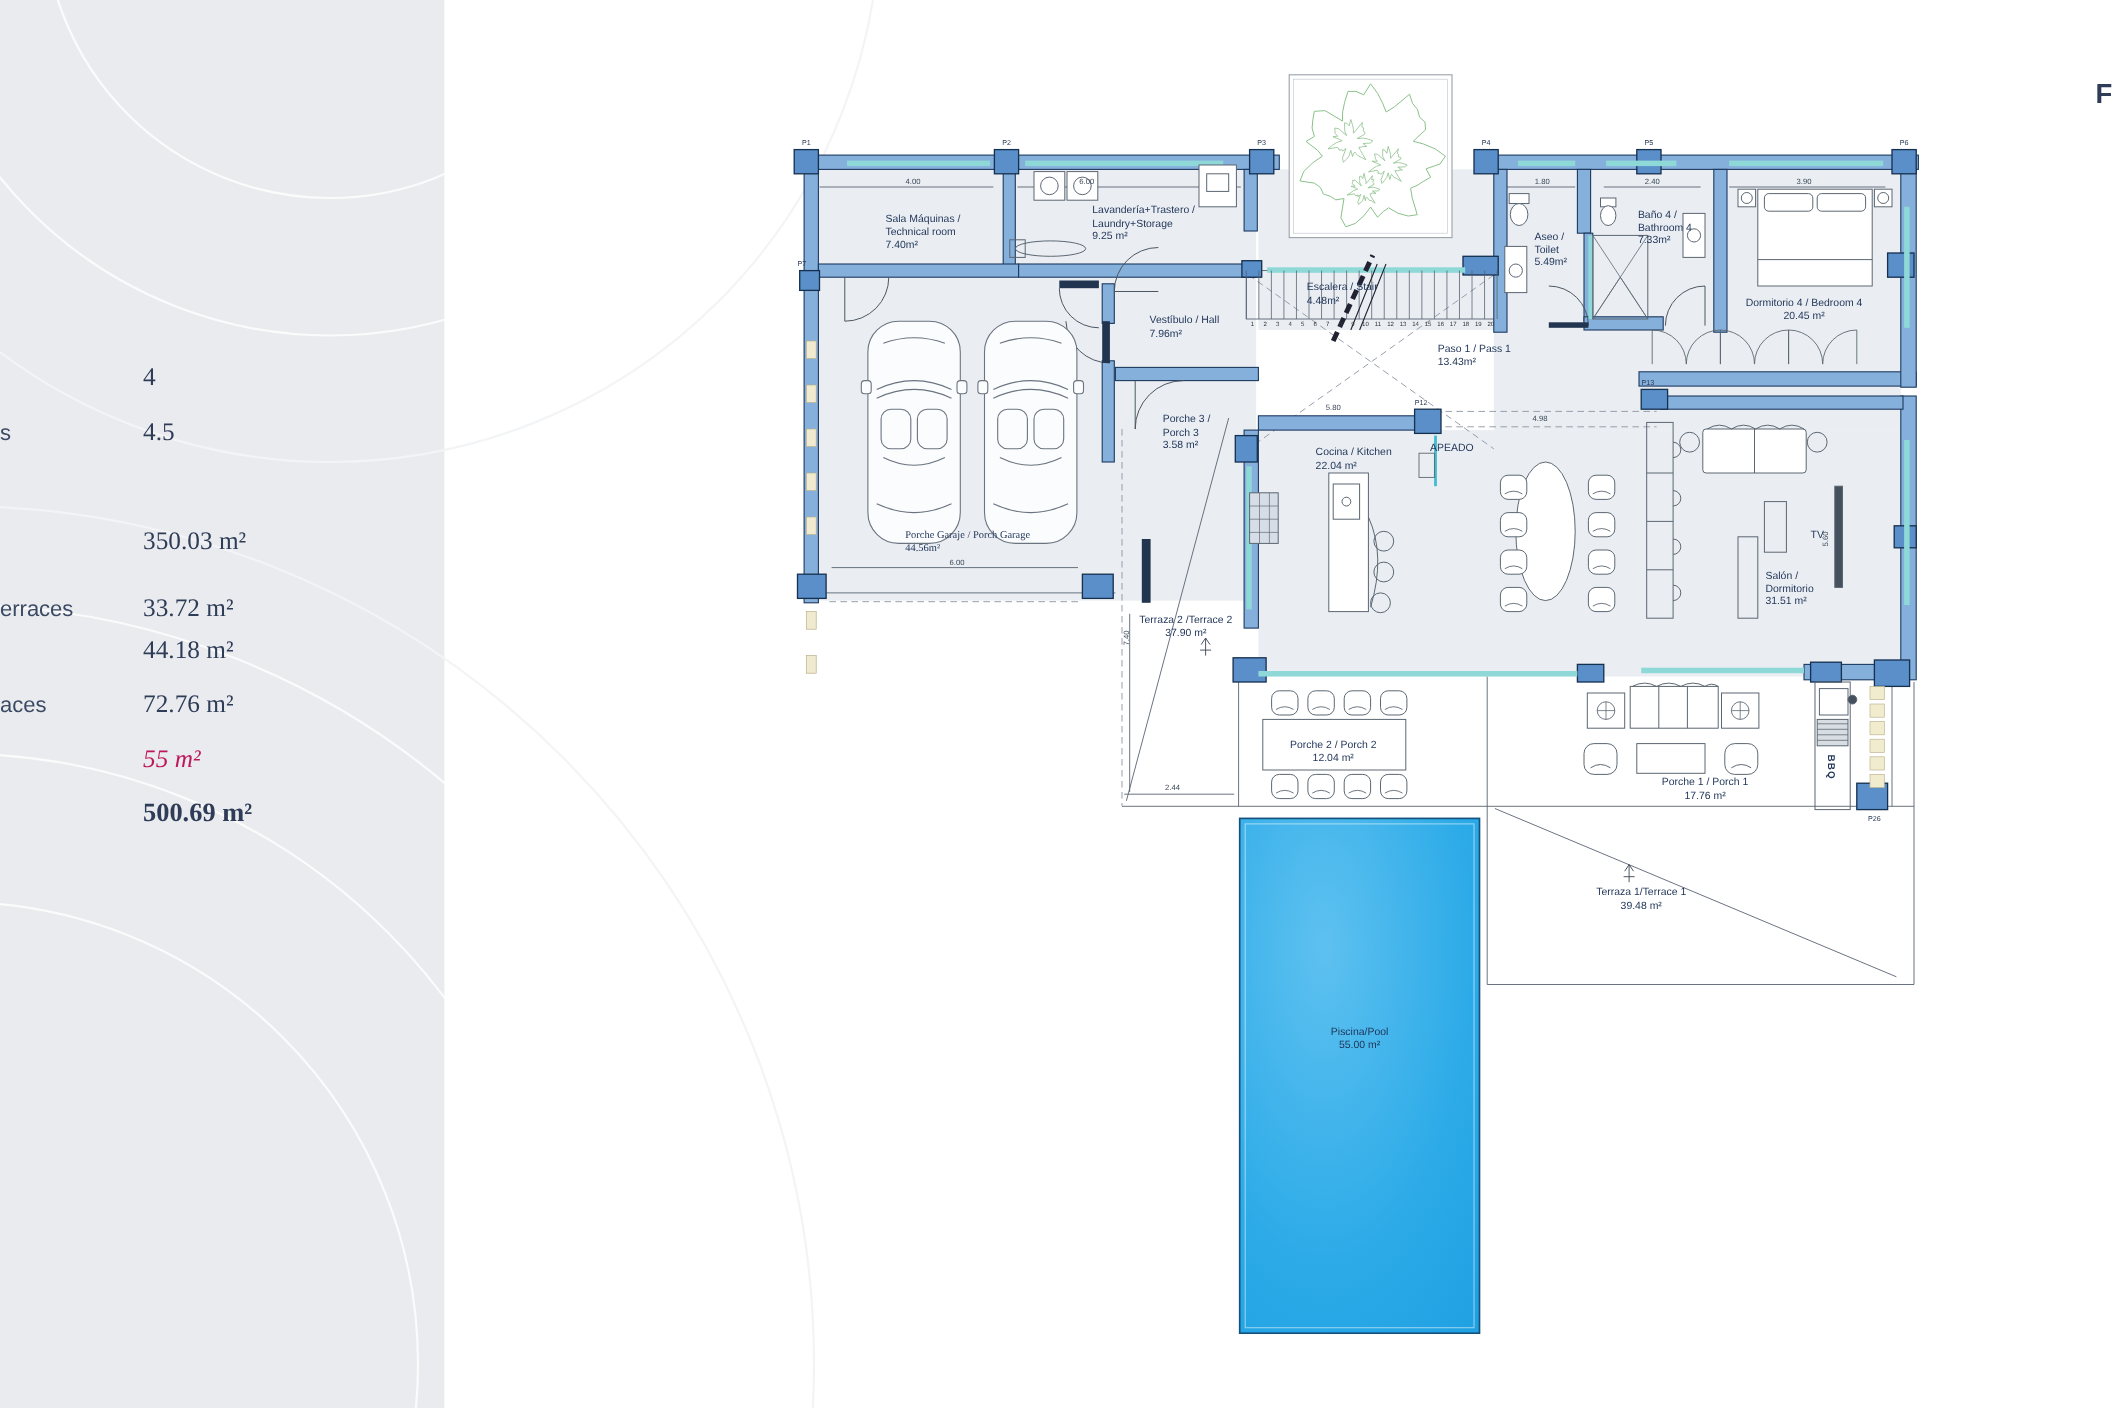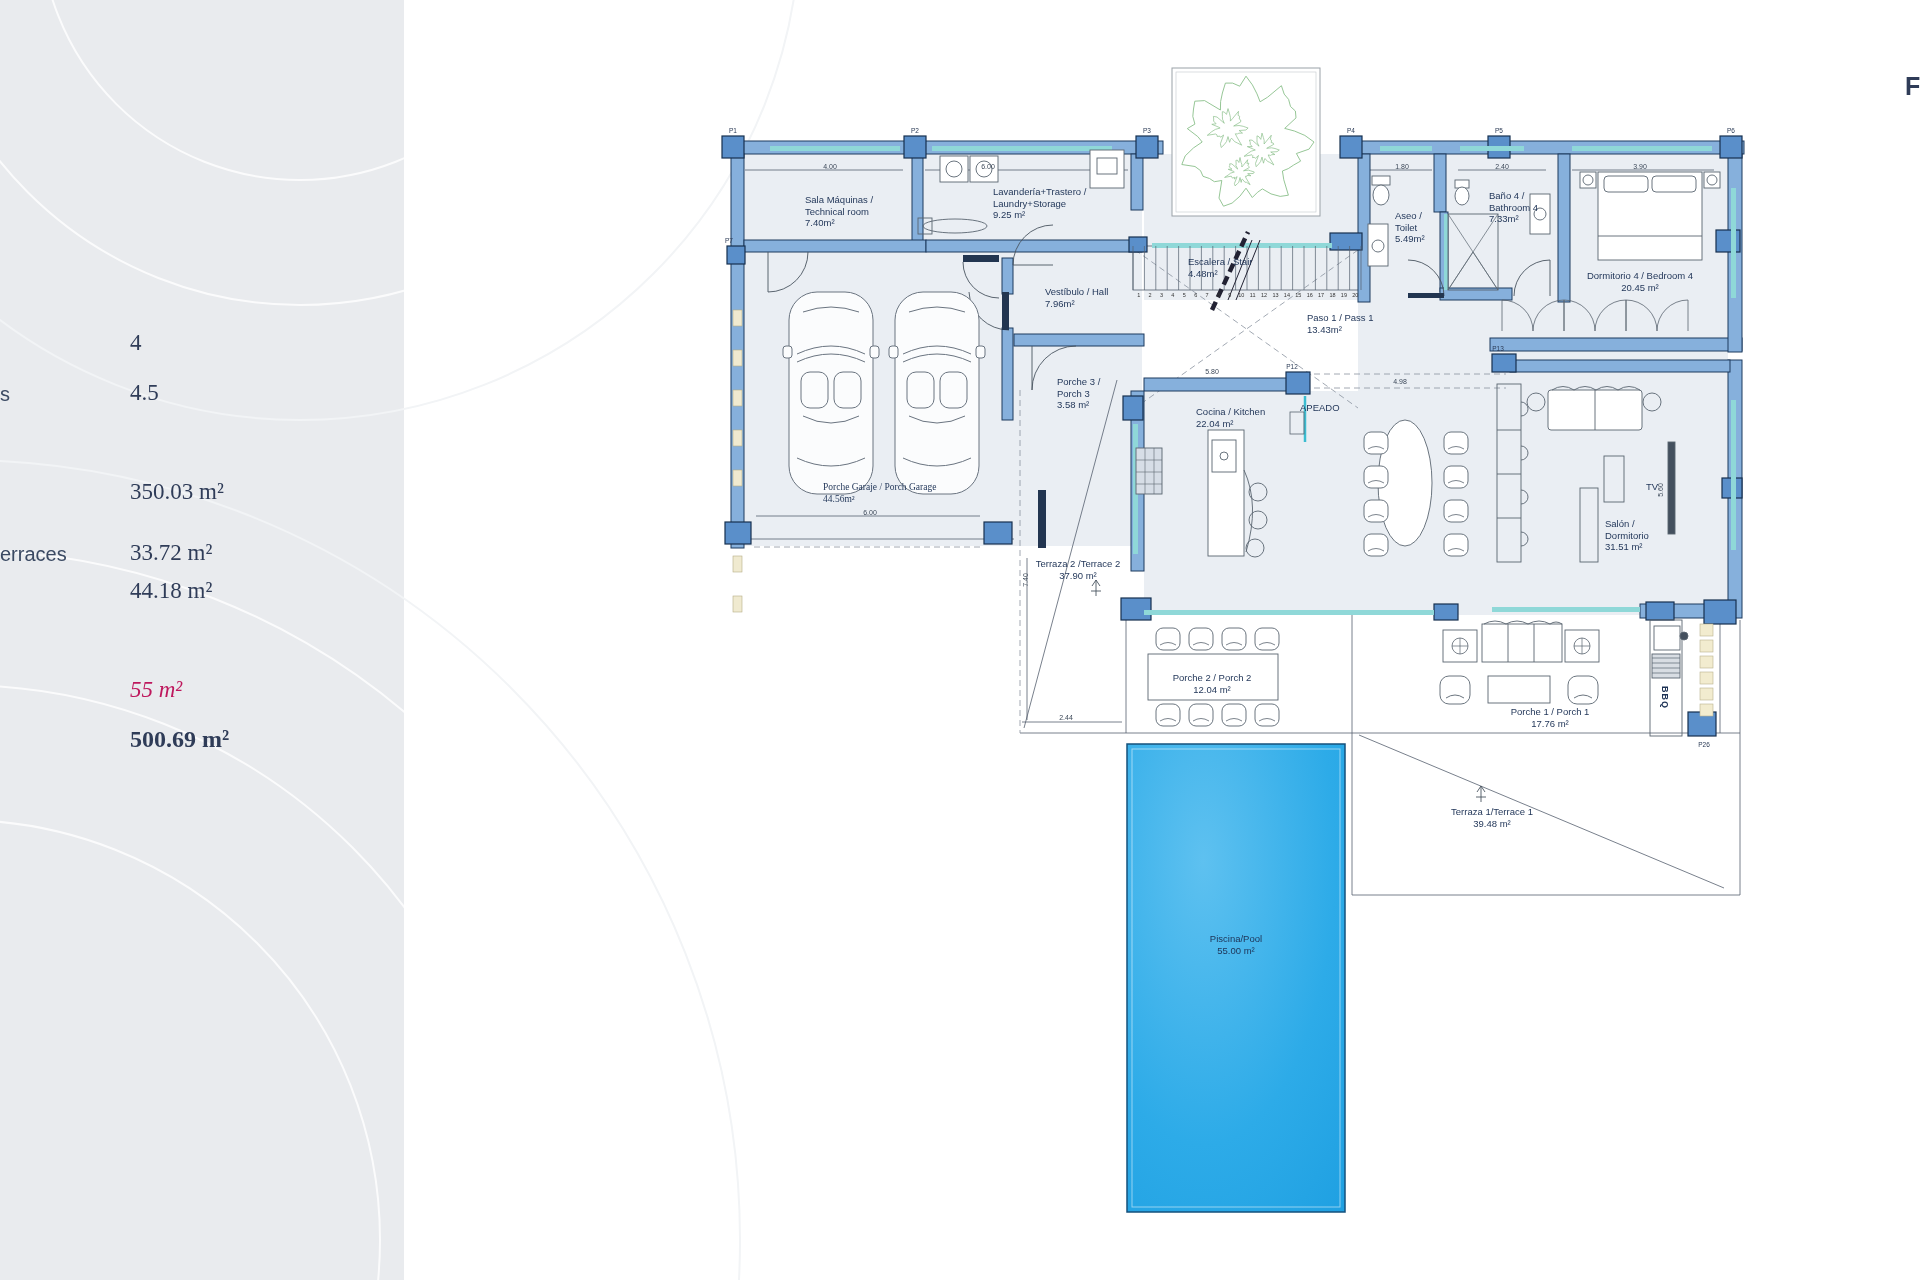--- a/index.html
+++ b/index.html
@@ -58,20 +58,24 @@
       </div>
       <div class="stat-row" style="top: 479px;">
         <span class="stat-val">350.03 m²</span>
       </div>
       <div class="stat-row" style="top: 528px; margin-top: 12px;">
         <span class="stat-frag">erraces</span>
         <span class="stat-val">33.72 m²</span>
       </div>
       <div class="stat-row" style="top: 578px;">
         <span class="stat-val">44.18 m²</span>
+      </div>
+      <div class="stat-row" style="top: 627px;">
+        <span class="stat-frag">aces</span>
+        <span class="stat-val">72.76 m²</span>
       </div>
       <div class="stat-row" style="top: 677px;">
         <span class="stat-val muted">55 m²</span>
       </div>
       <div class="stat-row" style="top: 726px;">
         <span class="stat-val bold">500.69 m²</span>
       </div>
     </div>
 
   <div id="partial-letter">F</div>

